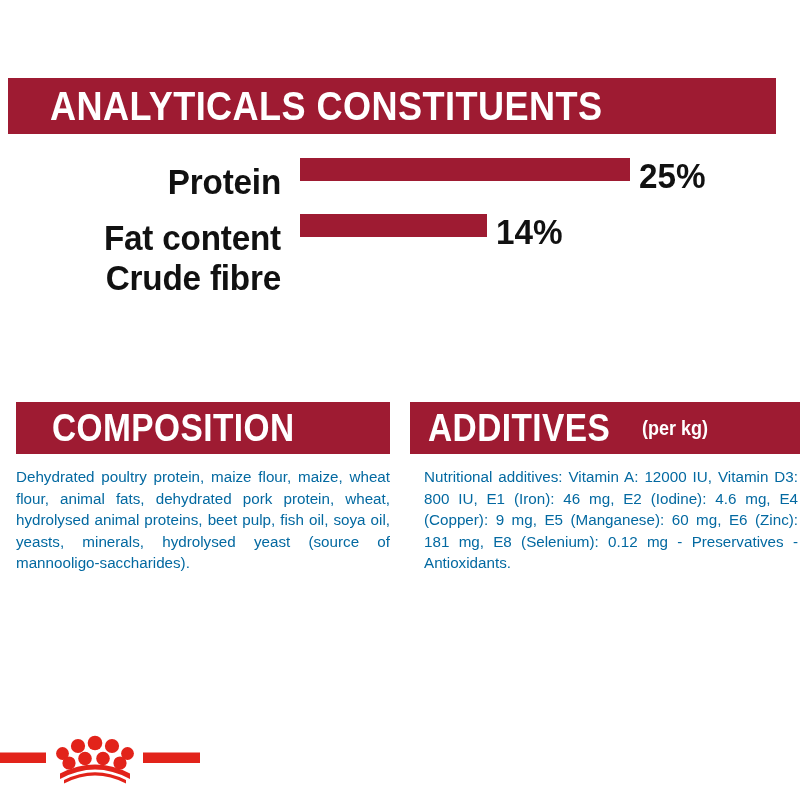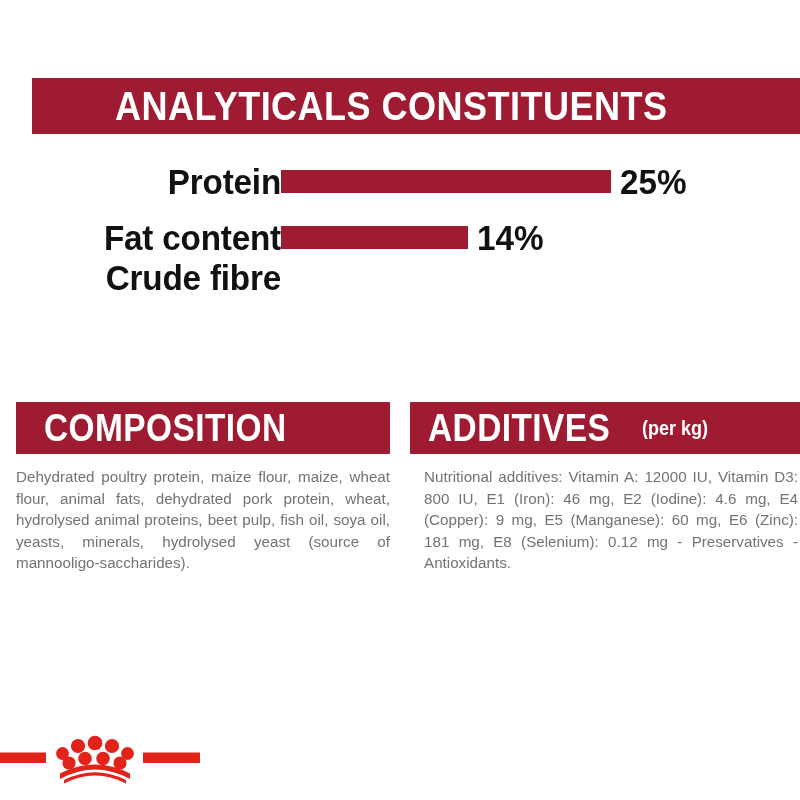--- a/index.html
+++ b/index.html
@@ -34,37 +34,37 @@
     color: #ffffff;
     font-family: "Liberation Sans Narrow", "Liberation Sans", sans-serif;
     font-weight: bold;
     letter-spacing: 0.5px;
     transform: scaleX(0.88);
     transform-origin: left center;
     white-space: nowrap;
   }
 
   #analyticals-banner {
-    left: 32px;
+    left: 8px;
     top: 78px;
     width: 768px;
     height: 56px;
-    padding-left: 83px;
+    padding-left: 42px;
   }
   #analyticals-banner .banner-text {
     font-size: 41px;
     line-height: 41px;
   }
 
   #composition-banner {
     left: 16px;
     top: 402px;
     width: 374px;
     height: 52px;
-    padding-left: 28px;
+    padding-left: 36px;
   }
   #composition-banner .banner-text {
     font-size: 38px;
     line-height: 38px;
   }
 
   #additives-banner {
     left: 410px;
     top: 402px;
     width: 421px;
@@ -113,22 +113,22 @@
     font-weight: bold;
     font-size: 35px;
     line-height: 35px;
     color: #111111;
     letter-spacing: -0.2px;
     transform: scaleX(0.95);
     transform-origin: right center;
     white-space: nowrap;
   }
   .bar-zone {
+    margin-left: 19px;
     display: flex;
-    align-items: center;
     height: 100%;
   }
   .bar {
     background: #9e1b32;
     height: 23px;
   }
   .bar-value {
     margin-left: 9px;
     font-family: "Liberation Sans Narrow", "Liberation Sans", sans-serif;
     font-weight: bold;
@@ -139,21 +139,21 @@
     transform-origin: left center;
     white-space: nowrap;
   }
 
   
   .body-text {
     position: absolute;
     font-family: "Liberation Sans", sans-serif;
     font-size: 15.2px;
     line-height: 21.5px;
-    color: #737373;
+    color: #0369a1;
     text-align: justify;
     box-sizing: border-box;
   }
   #composition-text {
     left: 16px;
     top: 466px;
     width: 374px;
   }
   #additives-text {
     left: 424px;

